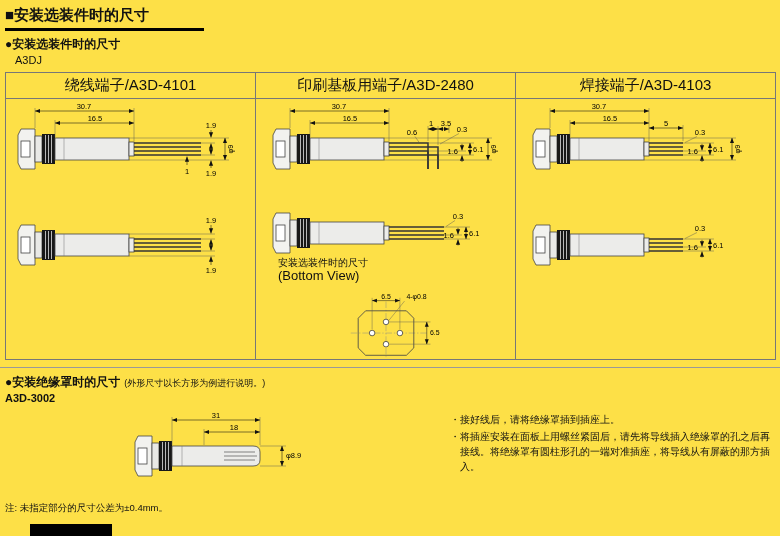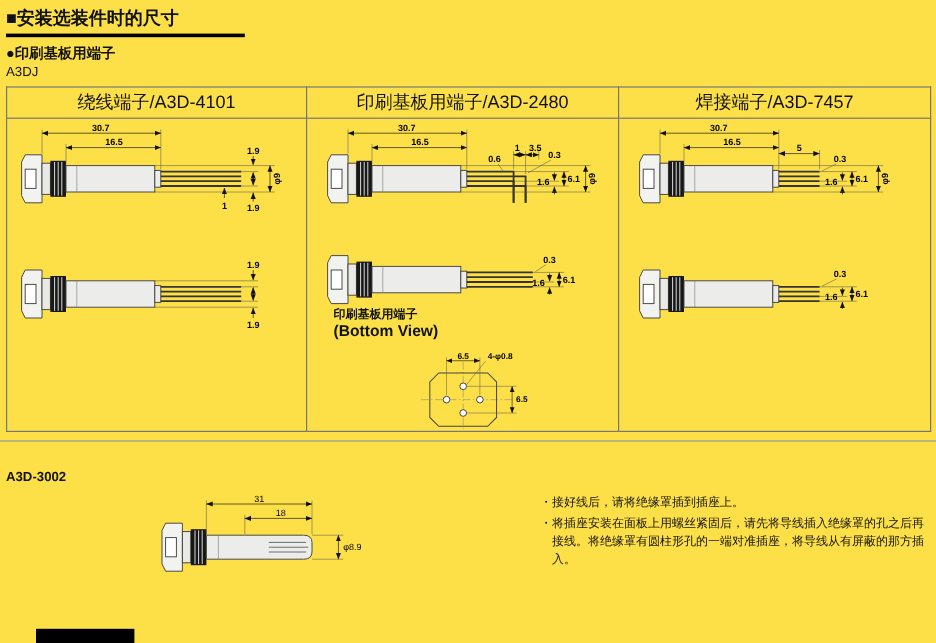--- a/index.html
+++ b/index.html
@@ -5,27 +5,27 @@
   html,body{margin:0;padding:0;background:#fff;}
   .page{position:relative;width:780px;height:536px;background:#fde047;overflow:hidden;
         font-family:"Liberation Sans","DejaVu Sans",sans-serif;color:#111;}
   .title{position:absolute;left:5px;top:6px;font-size:15px;font-weight:bold;
          padding:0 55px 3px 0;border-bottom:3px solid #000;}
   .sec-head{position:absolute;font-size:12px;font-weight:bold;}
   .s1{left:5px;top:36px;}
   .s2{left:5px;top:374px;}
   .sec-note{font-size:9px;font-weight:normal;margin-left:4px;}
   .model{position:absolute;font-size:11px;}
-  .m1{left:5px;top:54px;}
+  .m1{left:15px;top:54px;}
   .m2{left:5px;top:392px;font-weight:bold;}
   table.dims-table{position:absolute;left:5px;top:72px;width:770px;border-collapse:collapse;
                    table-layout:fixed;}
   table.dims-table th{border:1px solid #777;font-size:15px;font-weight:normal;
                       padding:3px 2px;text-align:center;}
-  table.dims-table td{border:1px solid #777;vertical-align:top;height:260px;padding:0;overflow:hidden;font-weight:bold;}
+  table.dims-table td{border:1px solid #777;vertical-align:top;height:260px;padding:0;overflow:hidden;}
   col.c1{width:250px;} col.c2{width:260px;} col.c3{width:260px;}
   svg.drw{display:block;margin:0 auto;}
   .mt6{margin-top:6px;} .mt14{margin-top:14px;} .mt2{margin-top:2px;}
   .drw .pin{stroke:#333;stroke-width:1.5;fill:none;}
   .drw .dim{stroke:#111;stroke-width:0.55;fill:none;}
   .drw .ext{stroke:#555;stroke-width:0.45;fill:none;}
   .drw .slot{stroke:#555;stroke-width:0.7;}
   .drw .cl{stroke:#888;stroke-width:0.5;stroke-dasharray:7 2 1.5 2;}
   .drw text{font-family:"Liberation Sans","DejaVu Sans",sans-serif;font-size:7.5px;fill:#000;}
   .bv-head{margin:2px 0 0 22px;line-height:1.15;}
@@ -59,34 +59,34 @@
         <line x1="40.5" y1="36" x2="40.5" y2="64" stroke="#ffffff" stroke-width="0.7"></line>
         <rect x="44" y="39" width="74" height="22" fill="#ececea" stroke="#444" stroke-width="0.8"></rect>
         <line x1="53" y1="39" x2="53" y2="61" stroke="#777" stroke-width="0.5"></line>
         <rect x="118" y="43" width="5" height="14" fill="#ececea" stroke="#444" stroke-width="0.8"></rect>
       </symbol>
     </defs>
   </svg>
 
   <div class="title">■安装选装件时的尺寸</div>
 
-  <div class="sec-head s1">●印刷基板用端子</div>
+  <div class="sec-head s1">●安装选装件时的尺寸</div>
   <div class="model m1">A3DJ</div>
 
   <table class="dims-table">
     <colgroup>
         <col class="c1">
         <col class="c2">
         <col class="c3">
       </colgroup>
     <thead>
       <tr>
         <th>绕线端子/A3D-4101</th>
         <th>印刷基板用端子/A3D-2480</th>
-        <th>焊接端子/A3D-7457</th>
+        <th>焊接端子/A3D-4103</th>
       </tr>
     </thead>
     <tbody>
       <tr>
 
         <td>
           <svg class="drw mt6" width="240" height="96" viewBox="0 0 240 96">
             <use href="#connBase" xlink:href="#connBase"></use>
             <line class="pin" x1="123" y1="44" x2="190" y2="44"></line>
             <line class="pin" x1="123" y1="48" x2="190" y2="48"></line>
@@ -182,21 +182,21 @@
             <line class="ext" x1="178" y1="52" x2="196" y2="52"></line>
             <line class="ext" x1="178" y1="56" x2="204" y2="56"></line>
             <line class="dim" x1="192" y1="44.8" x2="192" y2="51.4" marker-end="url(#arw)"></line>
             <line class="dim" x1="192" y1="62.5" x2="192" y2="56.6" marker-end="url(#arw)"></line>
             <text x="188" y="55" text-anchor="end">1.6</text>
             <line class="ext" x1="178" y1="44" x2="204" y2="44"></line>
             <line class="dim" x1="200" y1="44" x2="200" y2="56" marker-start="url(#arw)" marker-end="url(#arw)"></line>
             <text x="203" y="52.5" text-anchor="start">6.1</text>
           </svg>
           <div class="bv-head">
-            <div class="bv-title">印刷基板用端子</div>
+            <div class="bv-title">安装选装件时的尺寸</div>
             <div class="bv-sub">(Bottom View)</div>
           </div>
           <svg class="drw" width="160" height="76" viewBox="0 0 160 82">
             <line class="cl" x1="80" y1="20" x2="80" y2="80"></line>
             <line class="cl" x1="42" y1="54" x2="124" y2="54"></line>
             <polygon points="58,30 102,30 110,38 110,70 102,78 58,78 50,70 50,38" fill="none" stroke="#444" stroke-width="0.9"></polygon>
             <circle cx="80" cy="42" r="3" fill="#ffffff" stroke="#333" stroke-width="0.8"></circle>
             <circle cx="80" cy="66" r="3" fill="#ffffff" stroke="#333" stroke-width="0.8"></circle>
             <circle cx="65" cy="54" r="3" fill="#ffffff" stroke="#333" stroke-width="0.8"></circle>
             <circle cx="95" cy="54" r="3" fill="#ffffff" stroke="#333" stroke-width="0.8"></circle>
@@ -262,20 +262,23 @@
             <line class="dim" x1="184" y1="44" x2="184" y2="56" marker-start="url(#arw)" marker-end="url(#arw)"></line>
             <text x="187" y="52.5" text-anchor="start">6.1</text>
           </svg>
         </td>
       </tr>
     </tbody>
   </table>
 
   <div class="divider"></div>
 
+  <div class="sec-head s2">
+    <span>●安装绝缘罩时的尺寸</span><span class="sec-note">(外形尺寸以长方形为例进行说明。)</span>
+  </div>
   <div class="model m2">A3D-3002</div>
 
   <svg class="drw cover-drw" width="260" height="100" viewBox="0 0 260 100">
     <polygon points="10,30 24,30 24,70 10,70 7,64 7,36" fill="#f2f2ef" stroke="#444" stroke-width="0.8"></polygon>
     <rect x="10" y="42" width="9" height="16" fill="#ffffff" stroke="#444" stroke-width="0.8"></rect>
     <rect x="24" y="37" width="7" height="26" fill="#e9e9e6" stroke="#444" stroke-width="0.8"></rect>
     <rect x="31" y="35" width="13" height="30" fill="#181818"></rect>
     <line x1="34.5" y1="36" x2="34.5" y2="64" stroke="#ffffff" stroke-width="0.7"></line>
     <line x1="37.5" y1="36" x2="37.5" y2="64" stroke="#ffffff" stroke-width="0.7"></line>
     <line x1="40.5" y1="36" x2="40.5" y2="64" stroke="#ffffff" stroke-width="0.7"></line>
@@ -295,15 +298,16 @@
     <line class="ext" x1="132" y1="60" x2="158" y2="60"></line>
     <line class="dim" x1="154" y1="40" x2="154" y2="60" marker-start="url(#arw)" marker-end="url(#arw)"></line>
     <text x="158" y="52" text-anchor="start">φ8.9</text>
   </svg>
 
   <div class="notes">
     <p>・接好线后，请将绝缘罩插到插座上。</p>
     <p>・将插座安装在面板上用螺丝紧固后，请先将导线插入绝缘罩的孔之后再接线。将绝缘罩有圆柱形孔的一端对准插座，将导线从有屏蔽的那方插入。</p>
   </div>
 
+  <div class="foot-note">注: 未指定部分的尺寸公差为±0.4mm。</div>
   <div class="footer-bar"></div>
 
 </div>
 
 </body></html>

